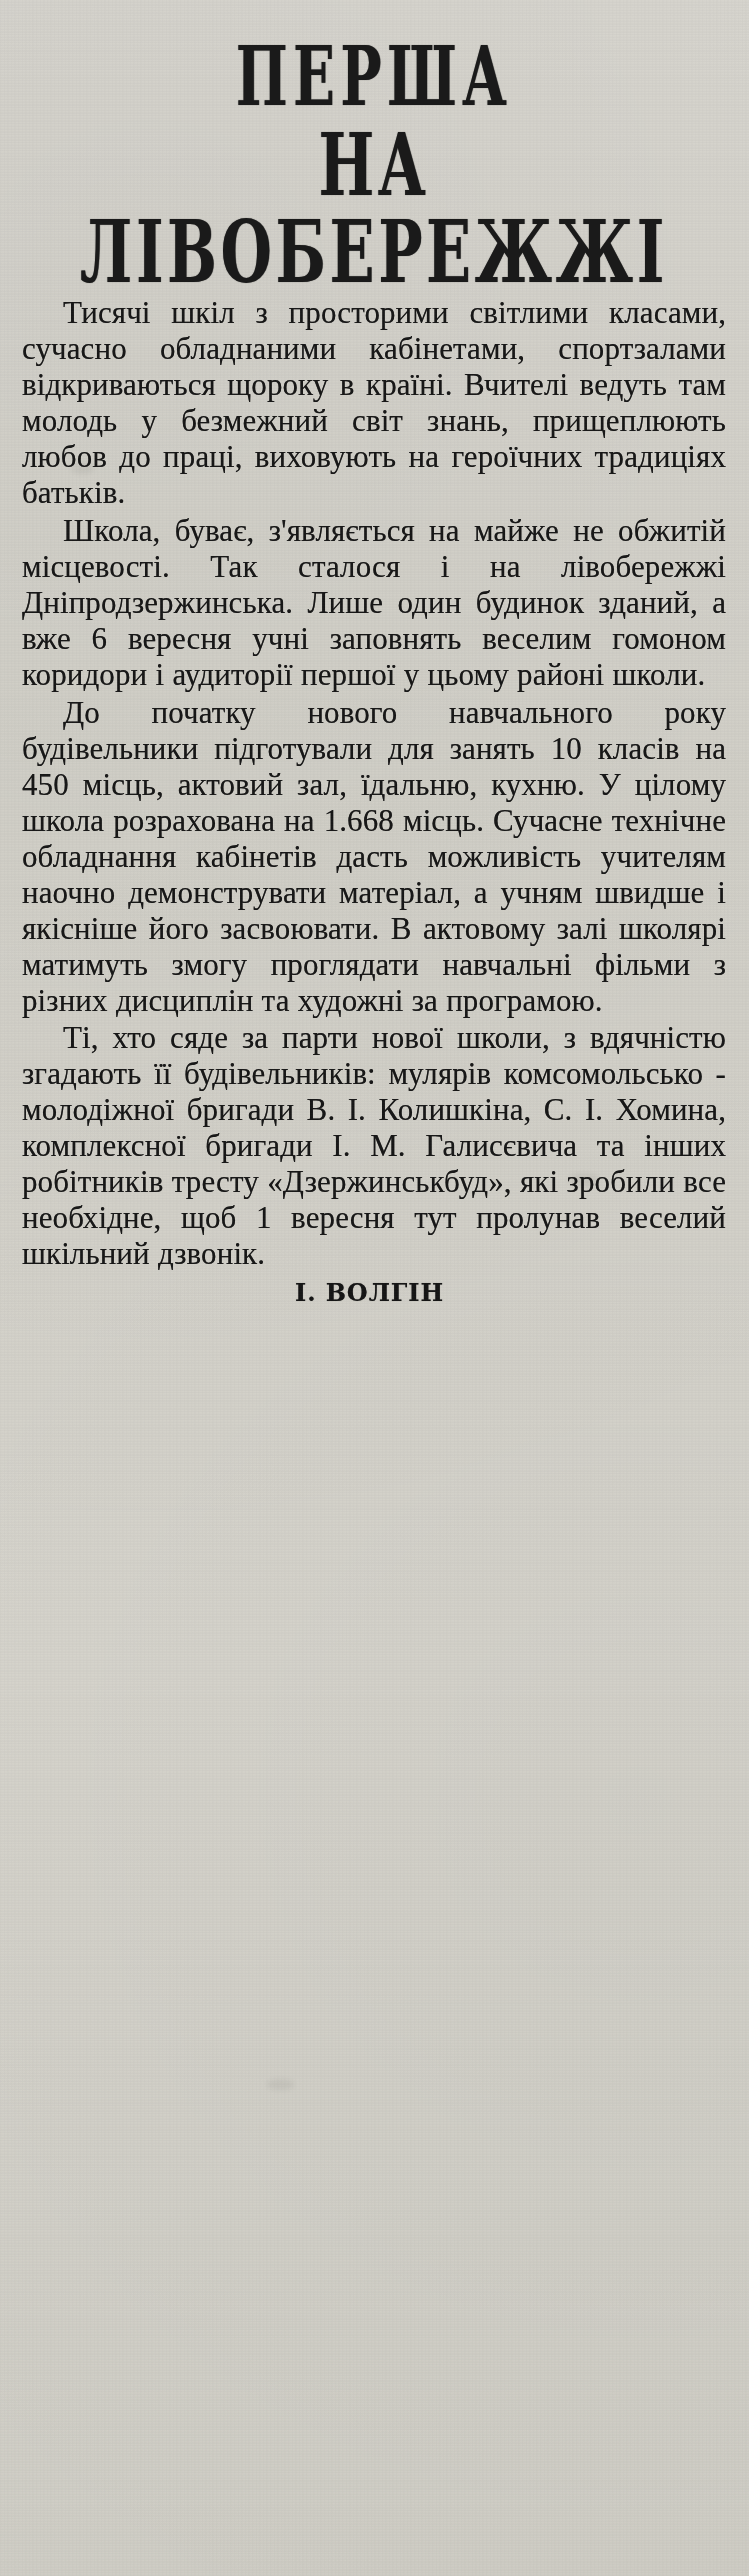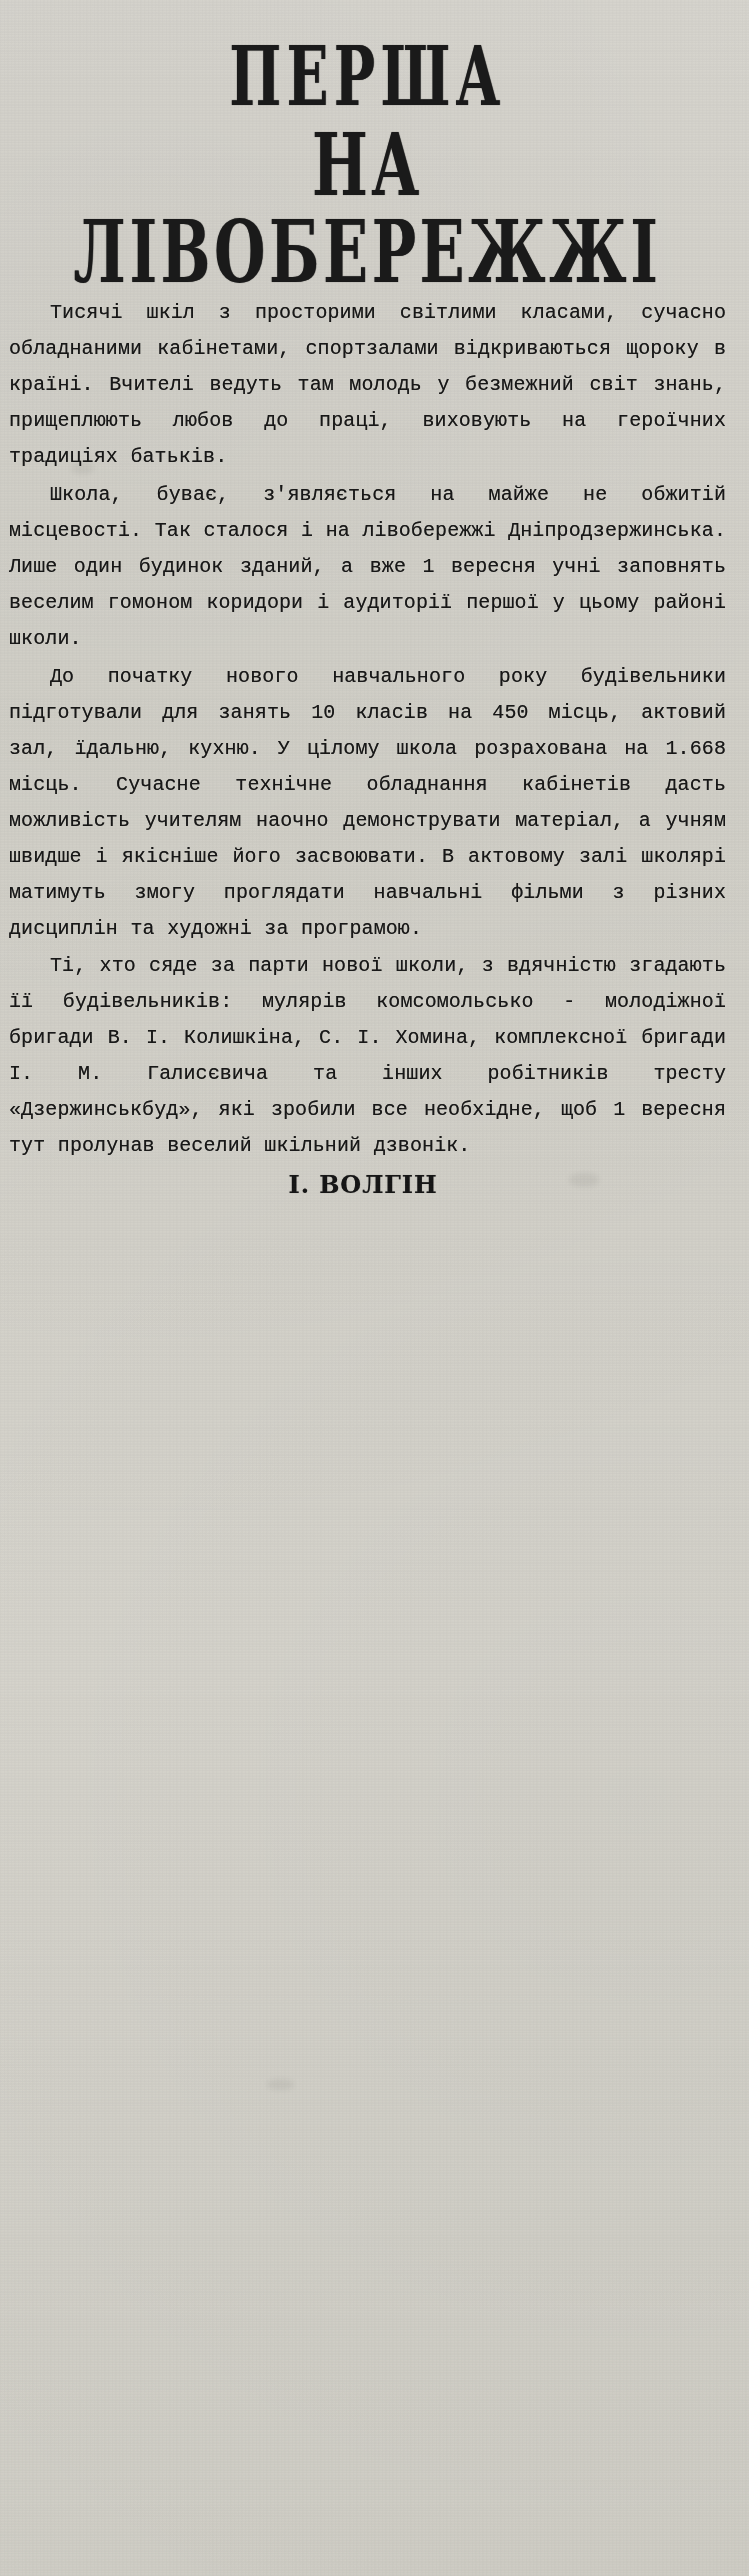--- a/index.html
+++ b/index.html
@@ -16,21 +16,21 @@
   
   #clipping {
     position: relative;
     width: 749px;
     height: 2576px;
     background:
       radial-gradient(circle at 20% 12%, rgba(0,0,0,0.035), rgba(0,0,0,0) 55%),
       radial-gradient(circle at 85% 70%, rgba(0,0,0,0.03), rgba(0,0,0,0) 60%),
       linear-gradient(to bottom, #d9d7d0 0%, #d3d1c9 30%, #d7d5cd 65%, #cfcdc5 100%);
     box-sizing: border-box;
-    padding: 30px 23px 16px 9px;
+    padding: 30px 23px 16px 22px;
   }
   
   #grain {
     position: absolute;
     inset: 0;
     pointer-events: none;
     opacity: 0.5;
     background-image:
       repeating-linear-gradient(0deg, rgba(0,0,0,0.022) 0px, rgba(0,0,0,0.022) 0.9px, rgba(255,255,255,0.02) 1.8px, rgba(255,255,255,0.02) 2.7px),
       repeating-linear-gradient(90deg, rgba(0,0,0,0.018) 0px, rgba(0,0,0,0.018) 0.9px, rgba(255,255,255,0.015) 1.8px, rgba(255,255,255,0.015) 3.6px);
@@ -63,22 +63,22 @@
   }
   #article-body {
     margin-top: 9px;
   }
   p.para {
     margin: 0 0 1.8px 0;
     padding: 0;
     text-align: justify;
     text-align-last: left;
     text-indent: 41px;
-    font-family: Liberation Mono, monospace;
-    font-size: 20px;
+    font-family: Liberation Serif, serif;
+    font-size: 31px;
     line-height: 36px;
     color: #161616;
     letter-spacing: 0.1px;
     word-spacing: 0.4px;
     text-shadow: 0 0 0.6px rgba(0,0,0,0.55);
   }
   p.para:last-of-type {
     margin-bottom: 0;
   }
   .byline {
@@ -112,20 +112,20 @@
   <div class="blotch" style="left:569px; top:1173px; width:30px; height:14.2px;"></div>
   <div class="blotch" style="left:267px; top:2079px; width:27px; height:10.7px;"></div>
 
   <div id="headline-block">
     <div class="headline headline-line1">ПЕРША</div>
     <div class="headline headline-line2">НА ЛІВОБЕРЕЖЖІ</div>
   </div>
 
   <div id="article-body">
     <p class="para">Тисячі шкіл з просторими світлими класами, сучасно обладнаними кабінетами, спортзалами відкриваються щороку в країні. Вчителі ведуть там молодь у безмежний світ знань, прищеплюють любов до праці, виховують на героїчних традиціях батьків.</p>
-    <p class="para">Школа, буває, з'являється на майже не обжитій місцевості. Так сталося і на лівобережжі Дніпродзержинська. Лише один будинок зданий, а вже 1 вересня учні заповнять веселим гомоном коридори і аудиторії першої у цьому районі школи.</p>
+    <p class="para">Школа, буває, з'являється на майже не обжитій місцевості. Так сталося і на лівобережжі Дніпродзержинська. Лише один будинок зданий, а вже 6 вересня учні заповнять веселим гомоном коридори і аудиторії першої у цьому районі школи.</p>
     <p class="para">До початку нового навчального року будівельники підготували для занять 10 класів на 450 місць, актовий зал, їдальню, кухню. У цілому школа розрахована на 1.668 місць. Сучасне технічне обладнання кабінетів дасть можливість учителям наочно демонструвати матеріал, а учням швидше і якісніше його засвоювати. В актовому залі школярі матимуть змогу проглядати навчальні фільми з різних дисциплін та художні за програмою.</p>
     <p class="para">Ті, хто сяде за парти нової школи, з вдячністю згадають її будівельників: мулярів комсомольсько - молодіжної бригади В. І. Колишкіна, С. І. Хомина, комплексної бригади І. М. Галисєвича та інших робітників тресту «Дзержинськбуд», які зробили все необхідне, щоб 1 вересня тут пролунав веселий шкільний дзвонік.</p>
     <div class="byline">І. ВОЛГІН</div>
   </div>
 
 </div>
 
 
 </body></html>

